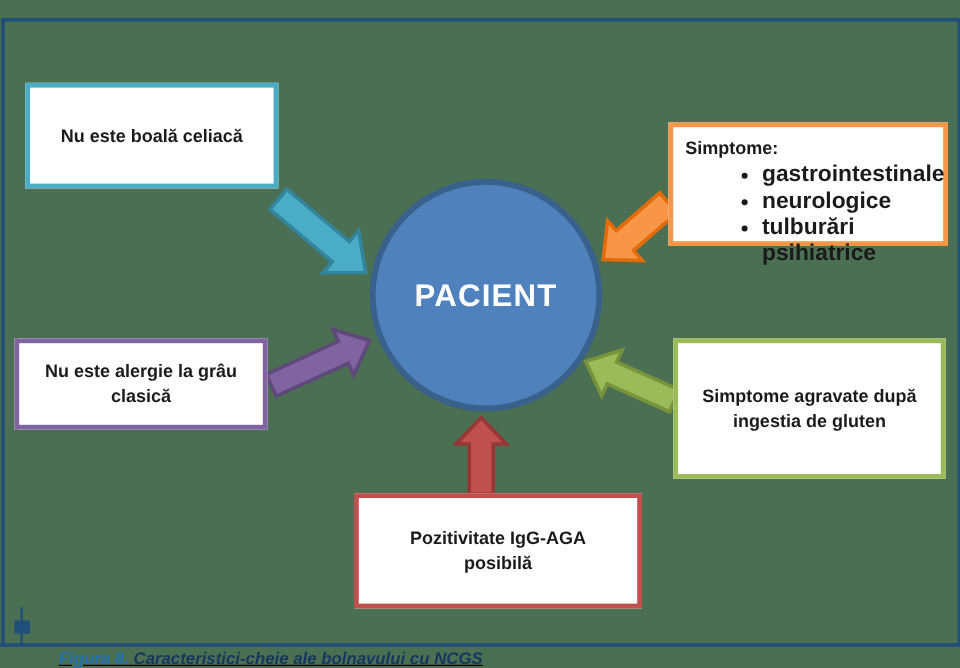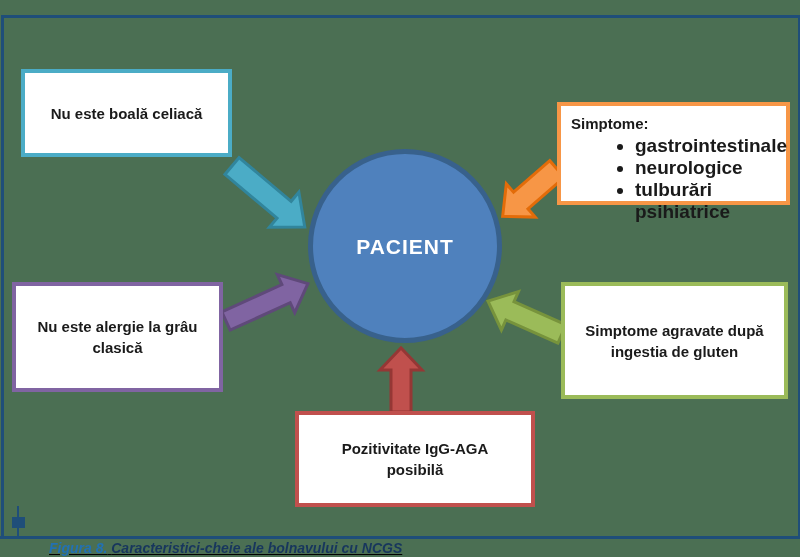--- a/index.html
+++ b/index.html
@@ -40,33 +40,33 @@
     position:absolute;z-index:2;background:var(--box-fill,#fff);
     color:var(--text,#1a1a1a);font-weight:bold;font-size:15px;line-height:21px;
     display:flex;align-items:center;justify-content:center;text-align:center;
     box-sizing:border-box;
   }
   .box-celiac{left:21px;top:69px;width:211px;height:88px;border:4px solid var(--cyan,#4BACC6);}
   .box-symptoms{
     left:557px;top:62px;width:233px;height:103px;border:4px solid var(--orange,#F79646);
     display:block;text-align:left;padding:8px 10px 0 10px;margin-top:40px;
   }
-  .box-allergy{left:12px;top:282px;width:211px;height:110px;border:4px solid var(--purple,#8064A2);padding:0 14px;}
+  .box-allergy{left:12px;top:282px;width:211px;height:76px;border:4px solid var(--purple,#8064A2);padding:0 14px;}
   .box-gluten{left:561px;top:282px;width:227px;height:117px;border:4px solid var(--green,#9BBB59);padding:0 8px;}
   .box-igg{left:295px;top:411px;width:240px;height:96px;border:4px solid var(--red,#C0504D);padding:0 24px;}
 
   .symptoms-title{font-weight:bold;font-size:15px;line-height:20px;margin:0 0 1px 0;}
   .symptoms-list{margin:0;padding:0 0 0 64px;list-style:disc outside;}
   .symptoms-list li{font-weight:bold;font-size:19px;line-height:22px;}
 
   .circle{
     position:absolute;left:308px;top:149px;width:184px;height:184px;z-index:3;
     background:var(--circle-fill,#4F81BD);border:5px solid var(--circle-stroke,#38618C);
     border-radius:50%;display:flex;flex-direction:column;align-items:center;justify-content:center;
-    color:#fff;font-weight:bold;font-size:21px;line-height:33px;letter-spacing:1px;text-align:center;
+    color:#fff;font-weight:bold;font-size:26px;line-height:33px;letter-spacing:1px;text-align:center;
   }
 
   .caption{
     position:absolute;left:49px;top:539px;z-index:2;
     font-size:14px;font-weight:bold;font-style:italic;line-height:18px;white-space:nowrap;text-decoration:underline;
   }
   .caption .cap-num{color:var(--caption-blue,#2271B3);}
   .caption .cap-txt{color:var(--caption-navy,#17365D);}
 </style>
 </head>

